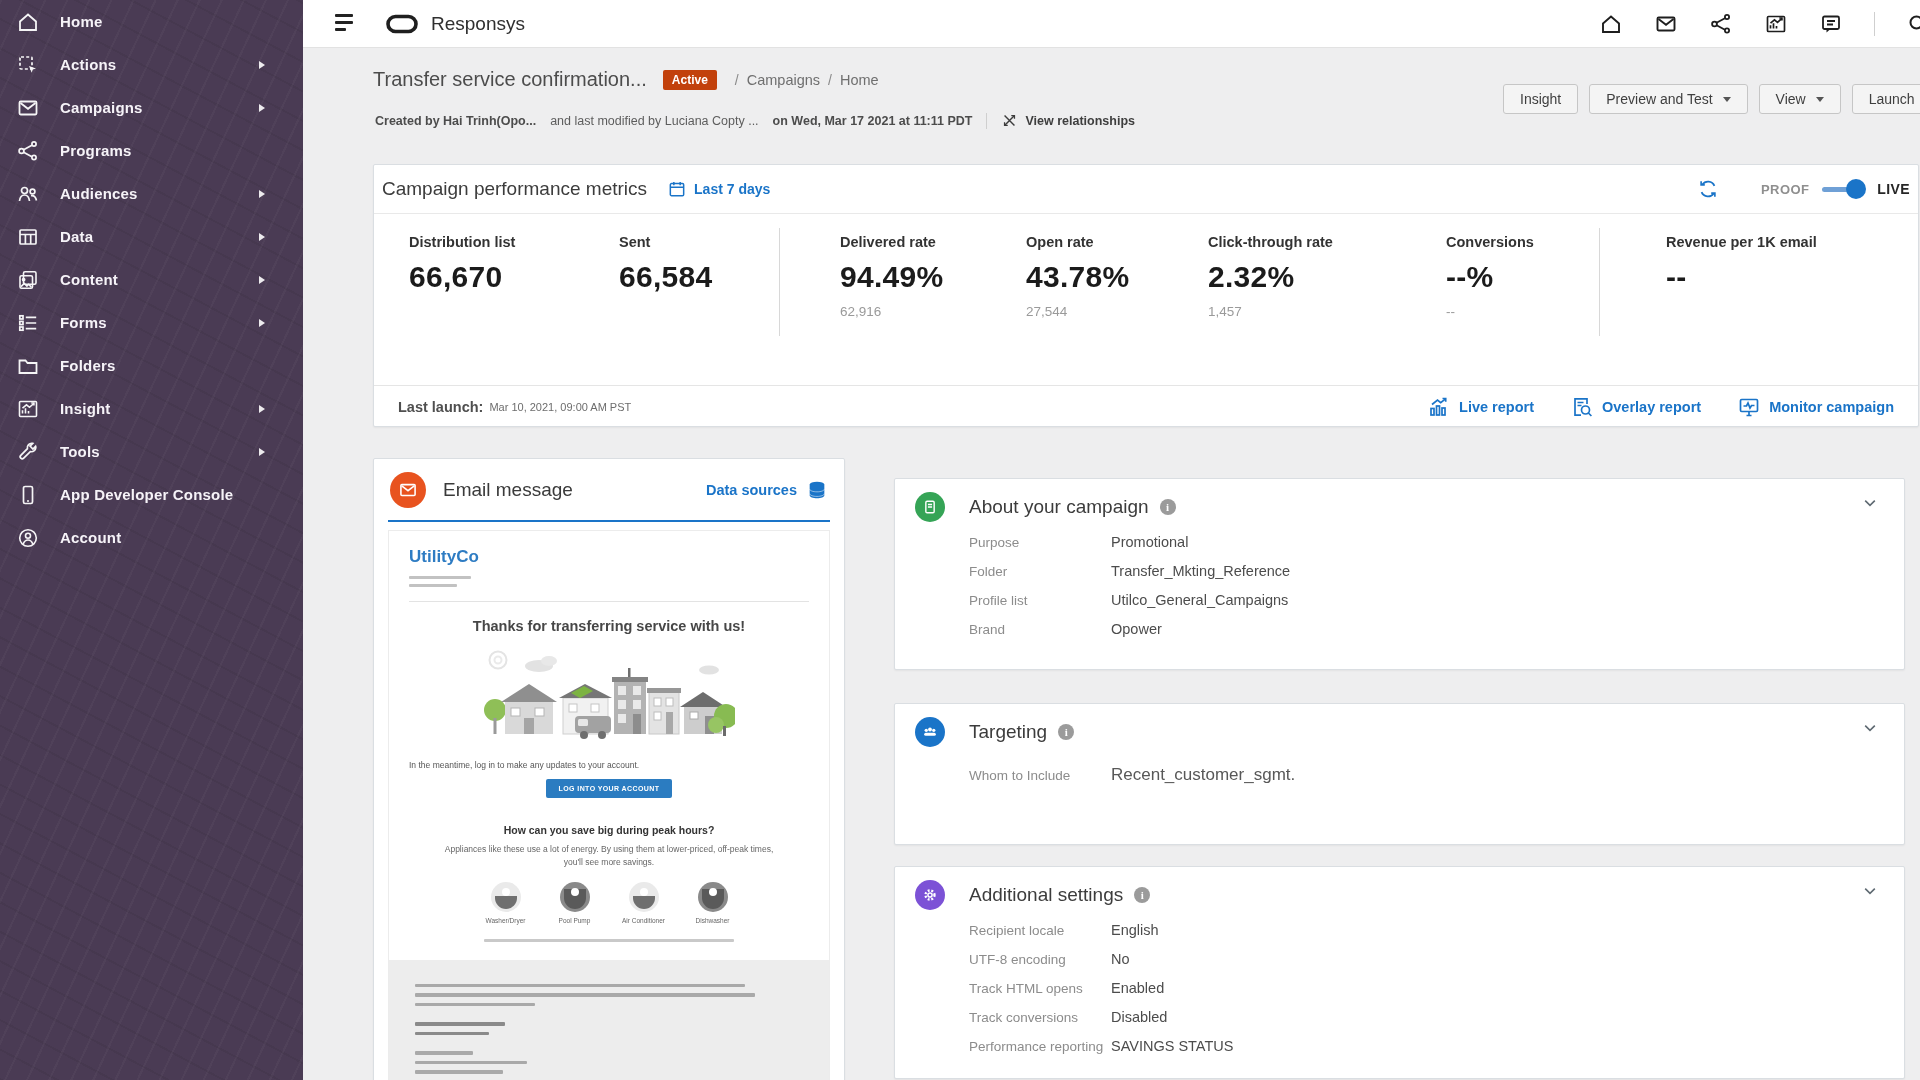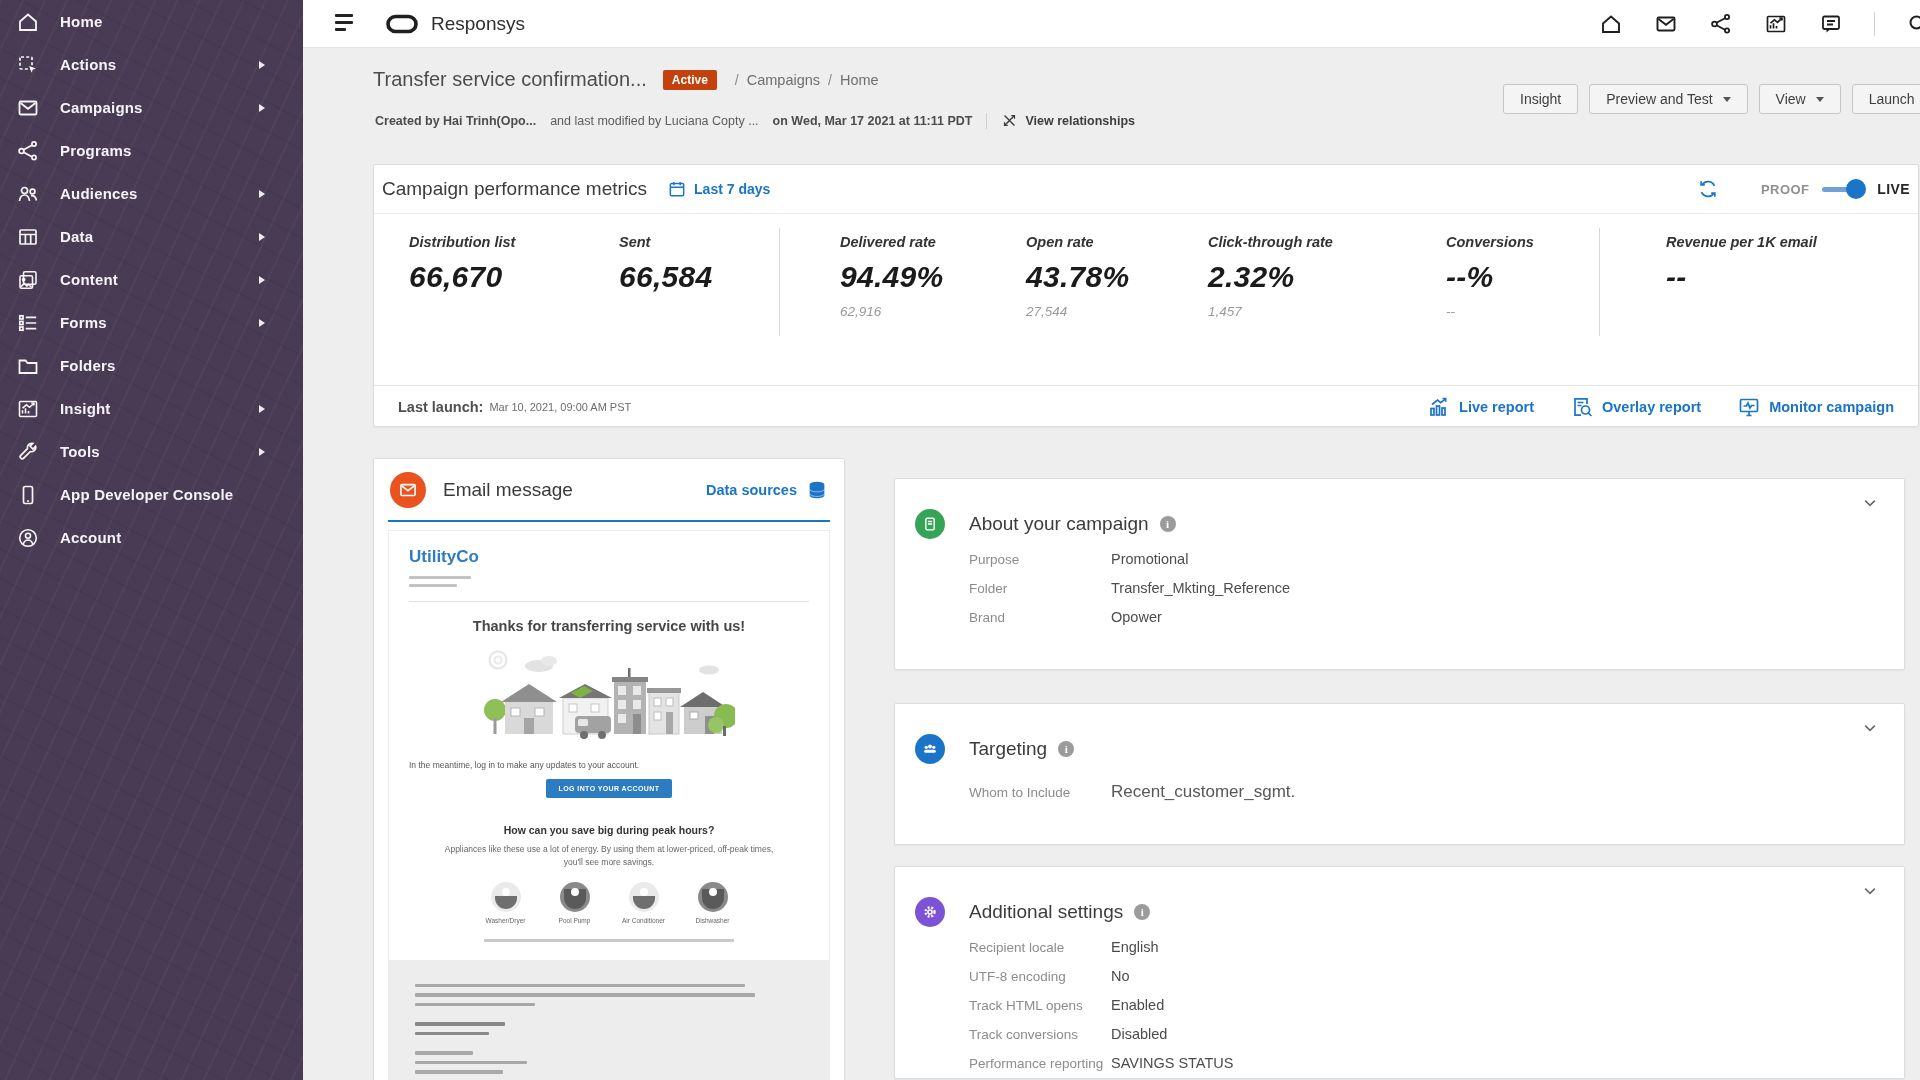--- a/index.html
+++ b/index.html
@@ -59,21 +59,21 @@
   .cal-ic { width:20px; height:20px; color:#1a74c8; margin-left:20px; }
   .mp-range { color:#1a74c8; font-size:14px; font-weight:700; margin-left:7px; cursor:pointer; }
   .mp-right { margin-left:auto; display:flex; align-items:center; }
   .refresh-ic { width:22px; height:22px; color:#1a74c8; cursor:pointer; }
   .proof { font-size:13px; font-weight:700; color:#8f8f8f; letter-spacing:.4px; margin-left:42px; }
   .toggle { position:relative; width:46px; height:20px; margin:0 11px; cursor:pointer; }
   .toggle .track { position:absolute; left:2px; top:8px; width:42px; height:5px; background:#6fa0d6; border-radius:3px; }
   .toggle .knob { position:absolute; right:0; top:0; width:20px; height:20px; border-radius:50%; background:#1a74c8; }
   .live { font-size:14px; font-weight:700; color:#262626; letter-spacing:.4px; }
 
-  .mp-body { position:relative; height:170px;font-style:italic; }
+  .mp-body { position:relative; height:170px; }
   .metric { position:absolute; top:0; }
   .m-label { position:relative; top:20px; font-size:14.5px; font-weight:700; color:#333; }
   .m-value { position:relative; top:30px; font-size:30px; font-weight:700; color:#1b1b1b; letter-spacing:.3px; }
   .m-sub { position:relative; top:40px; font-size:13.5px; color:#9a9a9a; min-height:16px; }
   .m-div { position:absolute; top:14px; width:1px; height:108px; background:#d8d8d8; }
 
   .mp-footer { position:absolute; left:0; right:0; top:220px; height:42px; border-top:1px solid #e5e5e5;
     display:flex; align-items:center; padding:0 24px; }
   .ll-label { font-size:14.5px; font-weight:700; color:#4f4f4f; }
   .ll-value { font-size:11px; color:#6d6d6d; margin-left:6px; }
@@ -115,21 +115,21 @@
   .ev-footer { margin:18px -20px 0; background:#ededed; padding:18px 26px 24px; }
   .fbar { height:3.5px; background:#a9a9a9; border-radius:1px; margin-top:6px; }
   .fbar.link { background:#8a8a8a; }
   .fgap { height:10px; }
 
   
   .rpanel { position:absolute; left:591px; width:1011px; }
   .about-panel { top:422px; height:192px; }
   .targeting-panel { top:647px; height:142px; }
   .settings-panel { top:810px; height:213px; }
-  .rp-header { position:relative; display:flex; align-items:center; padding:30px 20px 6px; }
+  .rp-header { position:relative; display:flex; align-items:center; padding:13px 20px 6px; }
   .rp-circle { width:30px; height:30px; border-radius:50%; display:flex; align-items:center; justify-content:center; flex:none; }
   .rp-circle svg { display:block; }
   .c-green { background:#35a456; } .c-blue { background:#1a74c8; } .c-purple { background:#7c52d6; }
   .rp-title { margin-left:24px; font-size:19px; color:#3c3c3c; }
   .info-ic { width:16px; height:16px; border-radius:50%; background:#9b9b9b; color:#fff; margin-left:11px;
     display:flex; align-items:center; justify-content:center; font-size:11px; font-weight:700; font-family:"Liberation Serif",serif; cursor:pointer; }
   .info-ic::after { content:"i"; }
   .rp-chevron { position:absolute; right:26px; top:16px; width:16px; height:16px; color:#5f6a72; cursor:pointer; }
   .rp-rows { margin-top:6px; }
   .rp-row { display:flex; padding-left:74px; margin-bottom:13px; align-items:baseline; }
@@ -595,20 +595,24 @@
     <div class="rp-rows">
       <div class="rp-row">
           <span class="rp-label">Purpose</span>
           <span class="rp-value">Promotional</span>
         </div>
       <div class="rp-row">
           <span class="rp-label">Folder</span>
           <span class="rp-value">Transfer_Mkting_Reference</span>
         </div>
       <div class="rp-row">
+          <span class="rp-label">Profile list</span>
+          <span class="rp-value">Utilco_General_Campaigns</span>
+        </div>
+      <div class="rp-row">
           <span class="rp-label">Brand</span>
           <span class="rp-value">Opower</span>
         </div>
     </div>
   </section>
 
   <section class="panel rpanel targeting-panel">
     <div class="rp-header">
       <span class="rp-circle c-blue">
         <svg viewBox="0 0 24 24" width="20" height="20" fill="#fff">

